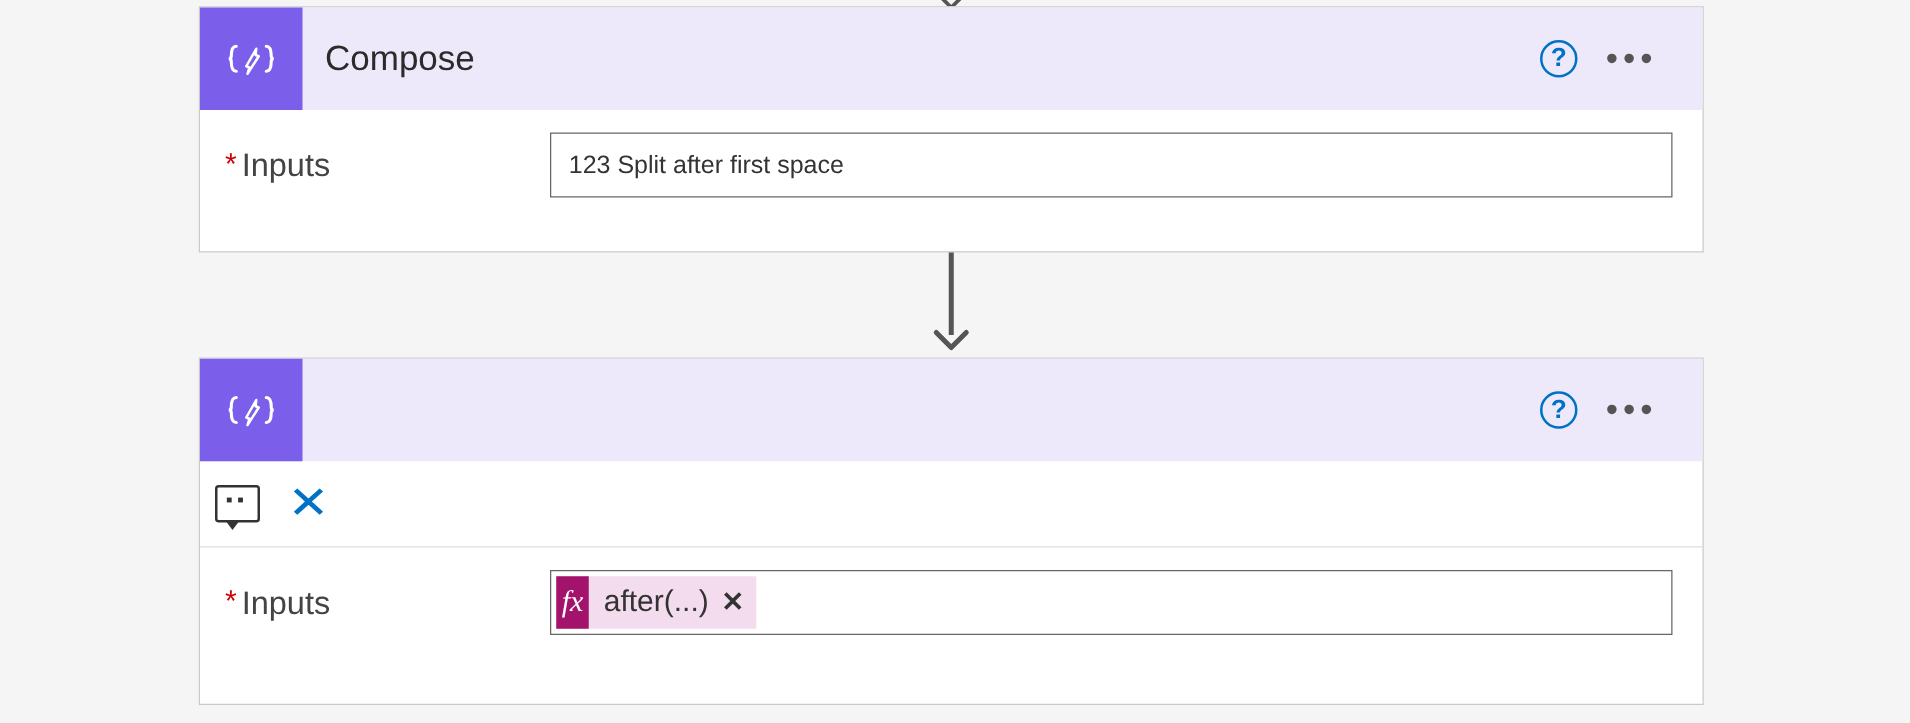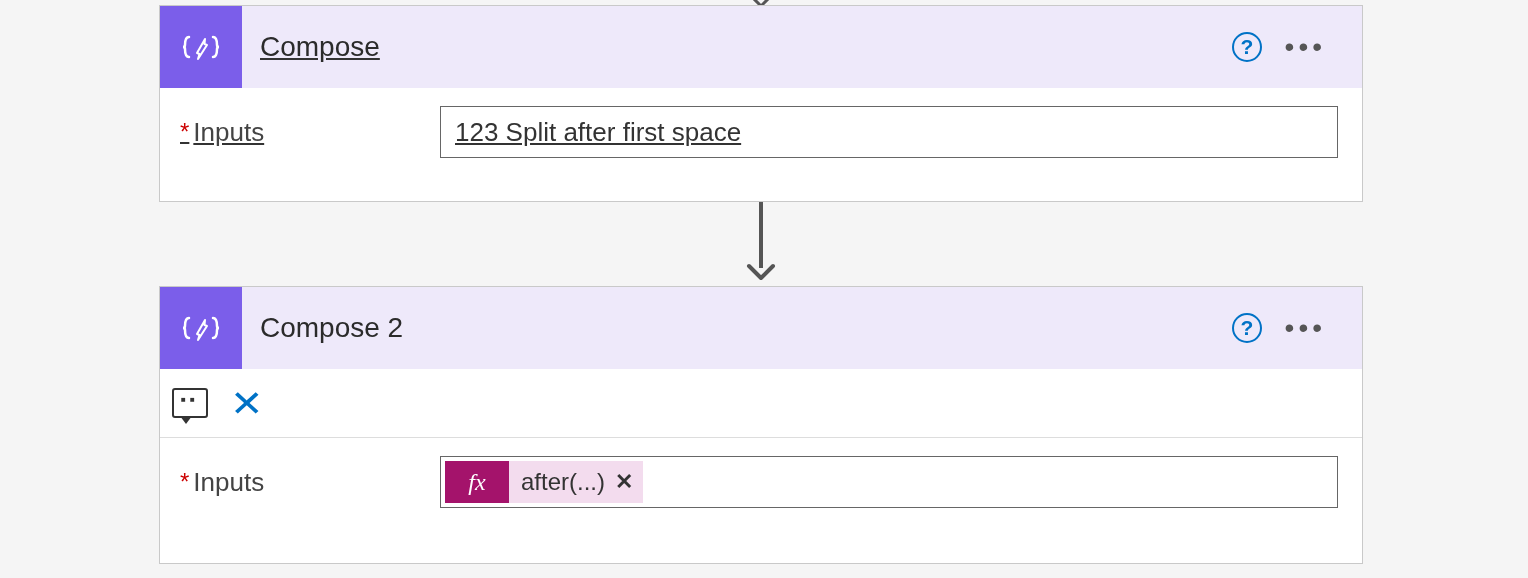--- a/index.html
+++ b/index.html
@@ -15,21 +15,21 @@
     position: relative;
     background: #f5f5f5;
   }
   .card {
     position: absolute;
     left: 159px;
     width: 1204px;
     background: #fff;
     border: 1px solid #c9c9c9;
   }
-  .card1 { top: 5px; height: 197px; text-decoration: underline; }
+  .card1 { top: 5px; height: 197px; }
   .card2 { top: 286px; min-height: 278px; }
   .card-header {
     height: 82px;
     background: #EEE9FA;
     display: flex;
     align-items: center;
     position: relative;
   }
   .icon-box {
     width: 82px; height: 82px;
@@ -67,21 +67,21 @@
   }
   .card-body { padding: 18px 24px 18px 20px; }
   .input-row { display: flex; align-items: center; }
   .req { color: #c00; font-size: 24px; margin-right: 4px; line-height: 1; }
   .field-label { font-size: 26px; color: #444; width: 260px; display: flex; align-items: center; }
   .text-input {
     flex: 1;
     border: 1px solid #666;
     height: 52px;
     padding: 0 14px;
-    font-size: 26px;
+    font-size: 20px;
     color: #333;
     outline: none;
     font-family: inherit;
   }
   .pill-input {
     flex: 1;
     border: 1px solid #666;
     min-height: 52px;
     padding: 4px;
     display: flex; align-items: center;
@@ -89,21 +89,21 @@
   }
   .fx-pill {
     background: #F3DCEE;
     height: 42px;
     display: inline-flex; align-items: center;
     padding-right: 10px;
     font-size: 24px;
     color: #333;
   }
   .fx-badge {
-    width: 64px; height: 42px;
+    width: 26px; height: 42px;
     background: #A4136B;
     color: #fff;
     font-style: italic;
     font-family: "Georgia", serif;
     font-size: 24px;
     display: inline-flex; align-items: center; justify-content: center;
     margin-right: 12px;
   }
   .fx-remove {
     margin-left: 10px;
@@ -220,21 +220,20 @@
 
   <div class="card card2">
     <div class="card-header">
       <div class="icon-box">
         <svg viewBox="0 0 48 48">
           <path d="M12 14 Q8 14 8 22 Q8 24 6 24 Q8 24 8 26 Q8 34 12 34" stroke="#fff" stroke-width="2.5" fill="none" stroke-linecap="round"></path>
           <path d="M36 14 Q40 14 40 22 Q40 24 42 24 Q40 24 40 26 Q40 34 36 34" stroke="#fff" stroke-width="2.5" fill="none" stroke-linecap="round"></path>
           <path d="M28 16 L20 30 L22.5 31 L21 36 L30 22 L27.5 21 Z" stroke="#fff" stroke-width="2" fill="none" stroke-linejoin="round" stroke-linecap="round"></path>
         </svg>
       </div>
-      <div class="title">Compose 2</div>
       <div class="help-icon">
           <span>?</span>
         </div>
       <div class="more-icon"><span>•••</span></div>
     </div>
 
     <div class="peek-row">
       <div class="peek-icon">
         <span class="peek-dots">■ ■</span>
       </div>

